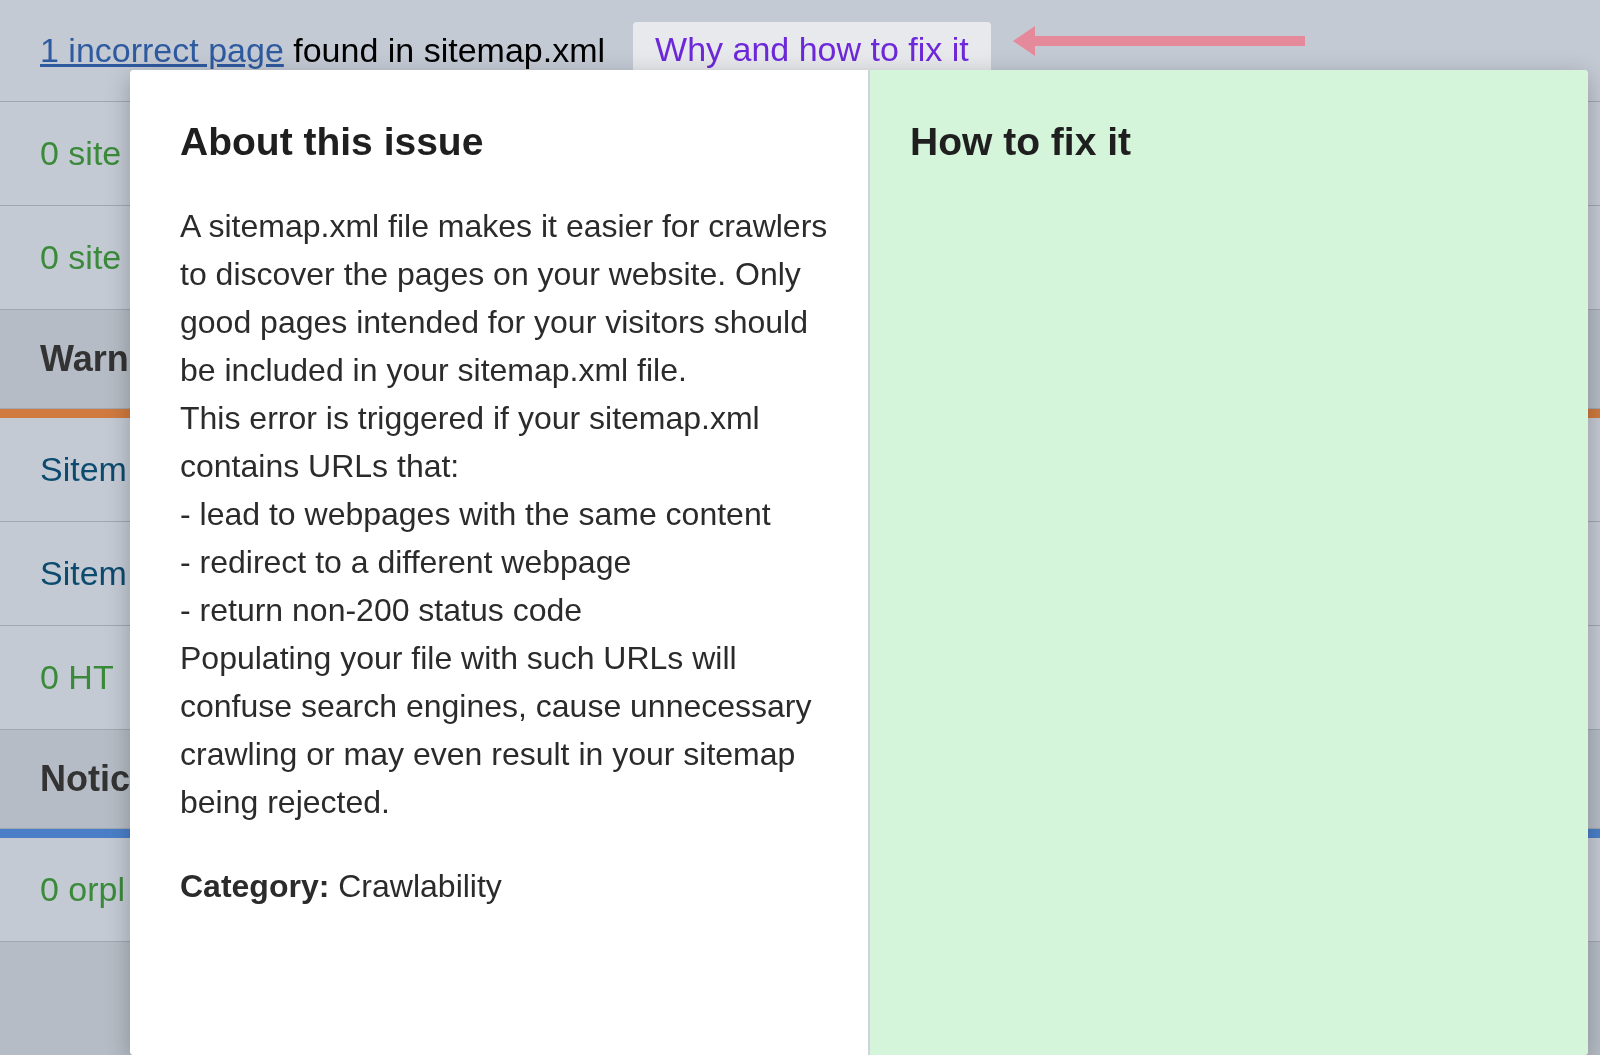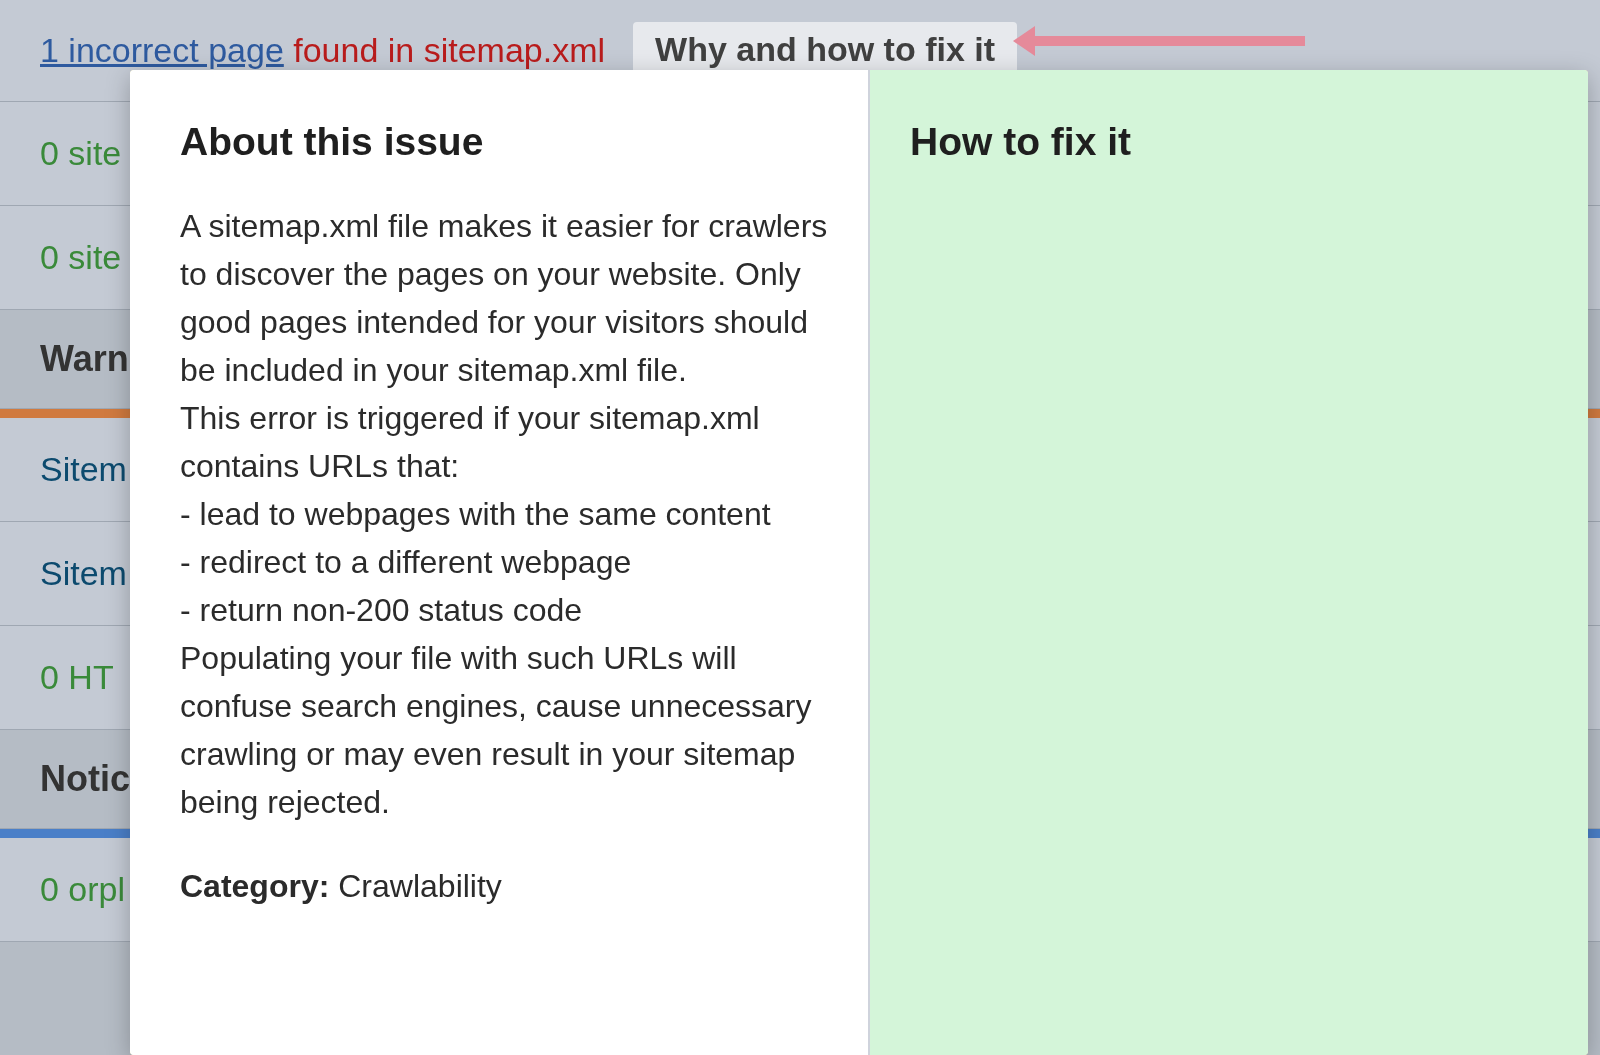--- a/index.html
+++ b/index.html
@@ -33,21 +33,21 @@
       background: #b5bcc5;
       padding: 28px 40px;
     }
     .bg-row.item {
       background: #c4cad4;
       padding: 32px 40px;
     }
     .bg-row .count-green { color: #3a8a3a; }
     .bg-row .count-link { color: #2e5a9f; text-decoration: underline; }
     .bg-row .link-text { color: #0c4a6e; }
-    .bg-row .plain { color: #b91c1c; }
+    .bg-row .plain { color: #000000; }
 
     .orange-bar {
       height: 9px;
       background: #d07a3f;
     }
     .blue-bar {
       height: 9px;
       background: #4a7fc8;
     }
 
@@ -57,25 +57,24 @@
       align-items: center;
       gap: 28px;
     }
     .tooltip-trigger-wrap {
       background: #e7e9ed;
       padding: 8px 22px 10px 22px;
       border-radius: 4px;
       position: relative;
     }
     .tooltip-trigger {
-      color: #404040;
+      color: #6d28d9;
       font-size: 34px;
       border-bottom: 3px dashed #a0a5af;
       padding-bottom: 2px;
-      font-weight: bold;
     }
 
     
     .arrow {
       position: absolute;
       top: 36px;
       left: 1035px;
       width: 270px;
       height: 10px;
       background: #e58a9a;

